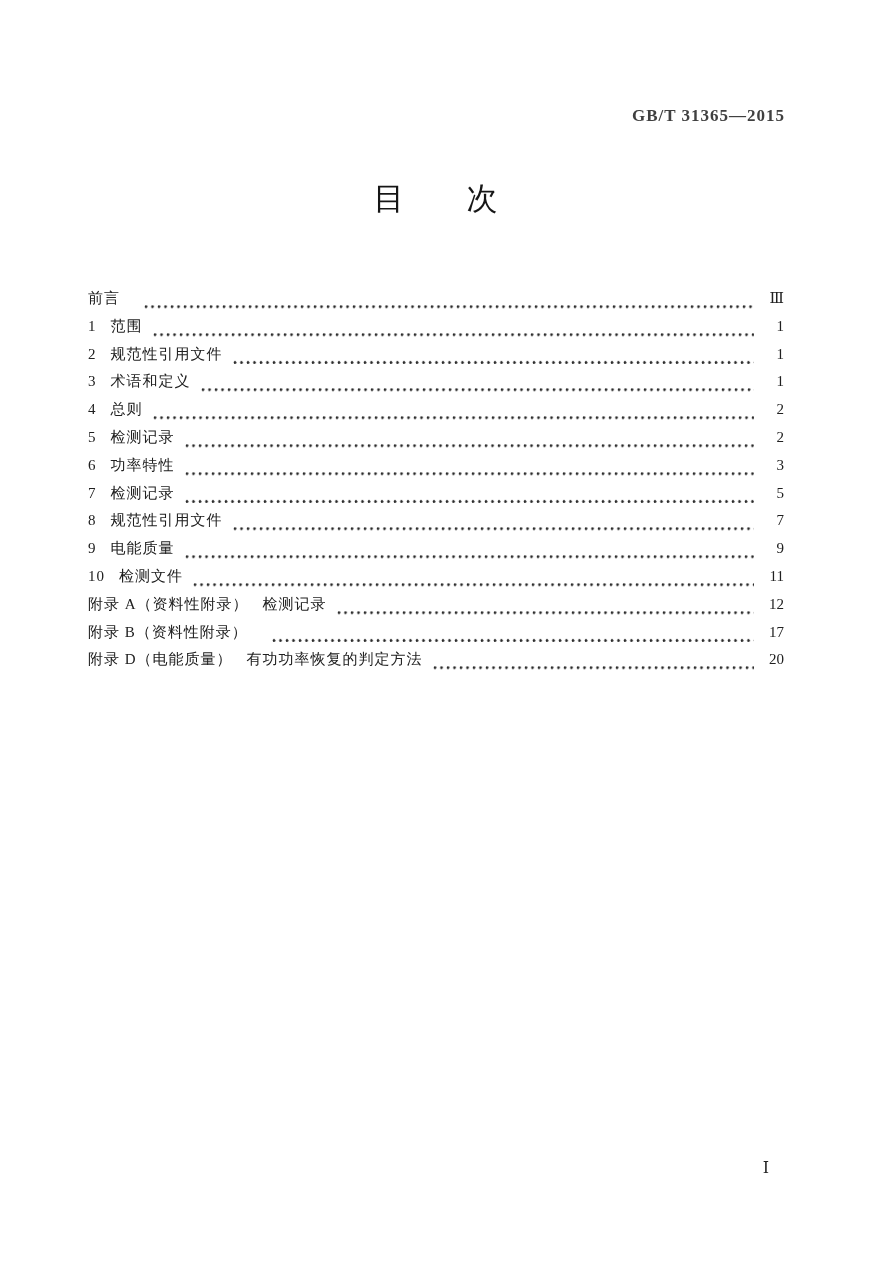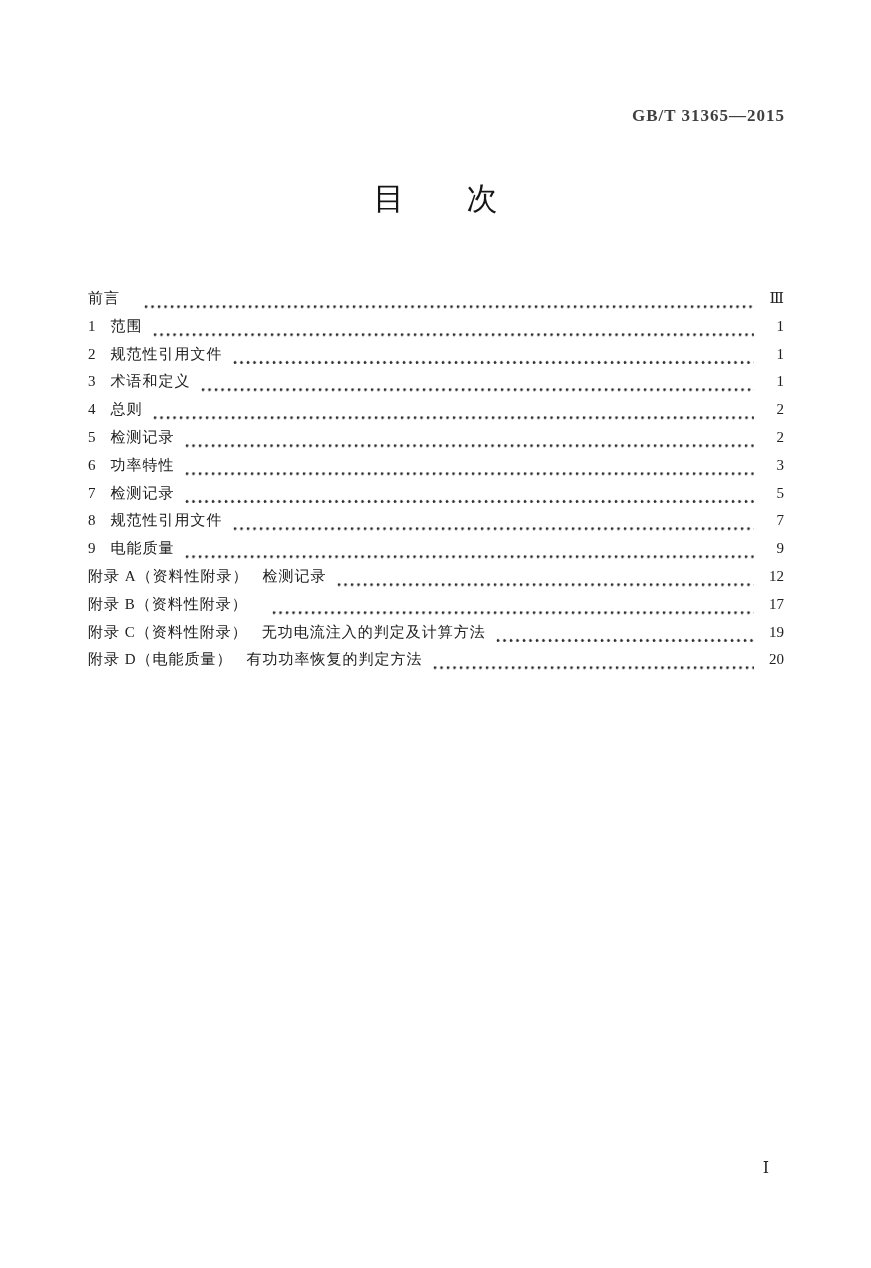--- a/index.html
+++ b/index.html
@@ -157,40 +157,40 @@
       <span class="toc-page">7</span>
     </div>
 
     <div class="toc-row">
       <span class="toc-prefix">9</span>
       <span class="toc-title">电能质量</span>
       <span class="leader"></span>
       <span class="toc-page">9</span>
     </div>
 
+    <div class="toc-row">
+      <span class="toc-prefix">10</span>
+      <span class="toc-title">检测文件</span>
+      <span class="leader"></span>
+      <span class="toc-page">11</span>
+    </div>
 
     <div class="toc-row">
       <span class="toc-prefix">附录 A（资料性附录）</span>
       <span class="toc-title">检测记录</span>
       <span class="leader"></span>
       <span class="toc-page">12</span>
     </div>
 
     <div class="toc-row">
       <span class="toc-prefix">附录 B（资料性附录）</span>
       <span class="leader"></span>
       <span class="toc-page">17</span>
     </div>
 
-    <div class="toc-row">
-      <span class="toc-prefix">附录 C（资料性附录）</span>
-      <span class="toc-title">无功电流注入的判定及计算方法</span>
-      <span class="leader"></span>
-      <span class="toc-page">19</span>
-    </div>
 
     <div class="toc-row">
       <span class="toc-prefix">附录 D（电能质量）</span>
       <span class="toc-title">有功功率恢复的判定方法</span>
       <span class="leader"></span>
       <span class="toc-page">20</span>
     </div>
 
   </div>
 

